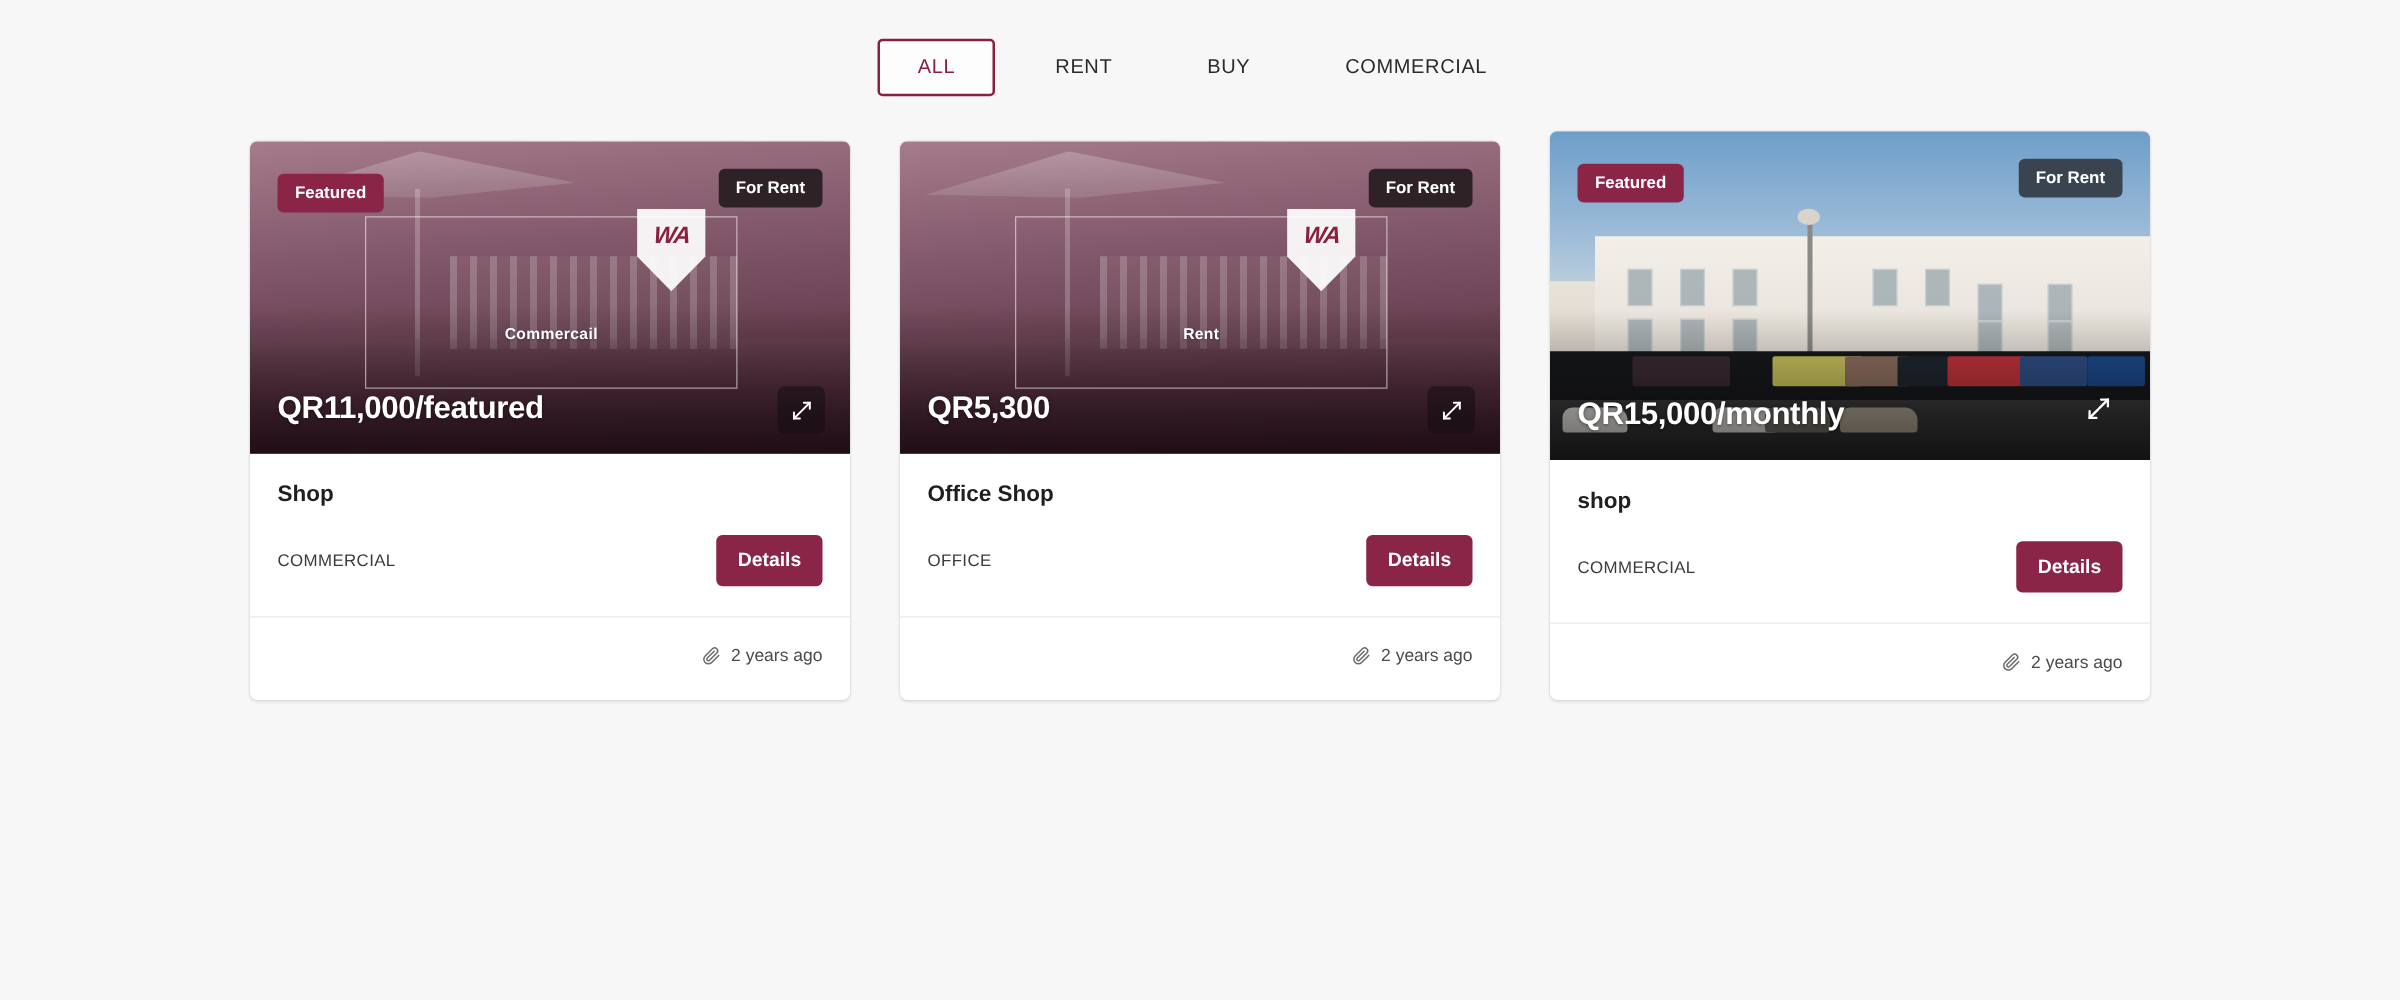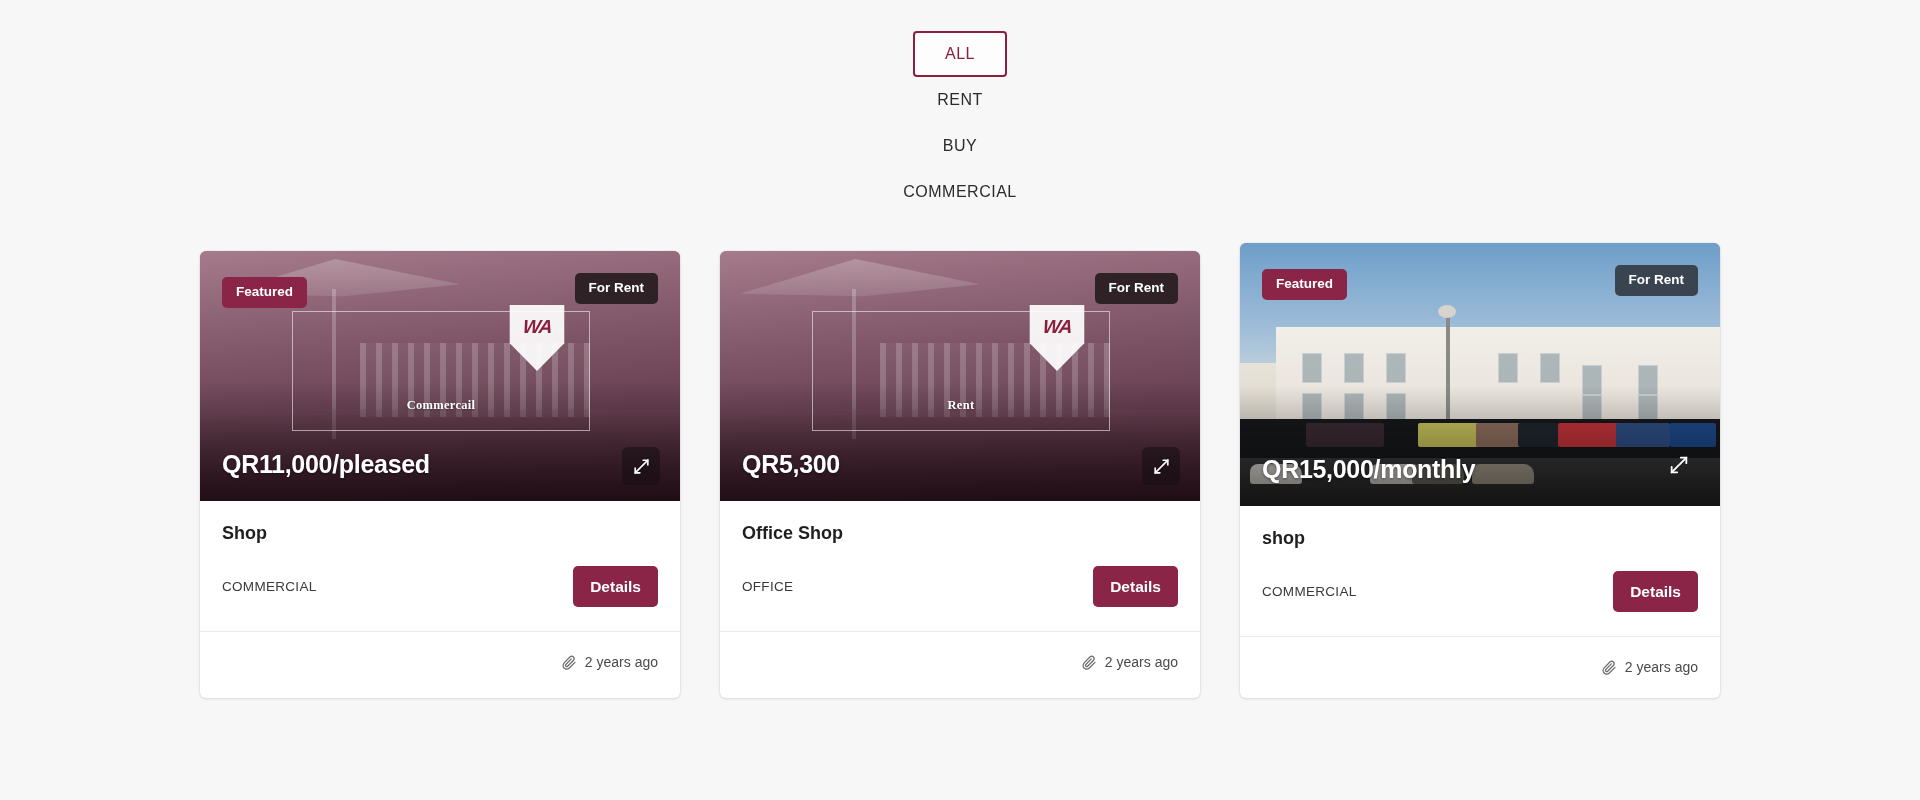--- a/index.html
+++ b/index.html
@@ -65,21 +65,20 @@
   .divider .slash.s2 { left: 86px; }
   .divider .slash.s3 { left: 96px; }
 
   
   .filters {
     margin-top: 31px;
     display: flex;
     justify-content: center;
     align-items: center;
     gap: 0px;
-    flex-direction: column;
   }
   .filter-tab {
     font-size: 16px;
     color: #2b2b2b;
     letter-spacing: 0.5px;
     padding: 13px 26px;
     background: transparent;
     border: 2px solid transparent;
     border-radius: 4px;
     cursor: pointer;
@@ -203,23 +202,22 @@
   
   .media-scrim {
     position: absolute; left: 0; right: 0; bottom: 0; height: 120px;
     background: linear-gradient(180deg, rgba(0,0,0,0) 0%, rgba(0,0,0,0.55) 100%);
   }
 
   
   .wm-frame {
     position: absolute;
     left: 92px; top: 60px;
-    width: 298px; height: 120px;
+    width: 298px; height: 138px;
     border: 1px solid rgba(255,255,255,0.55);
-    font-family: Liberation Serif, serif;
   }
   .wm-label {
     position: absolute;
     left: 0; right: 0; top: 86px;
     text-align: center;
     color: #ffffff;
     font-size: 12.5px;
     font-weight: bold;
     letter-spacing: 0.3px;
     text-shadow: 0 1px 2px rgba(0,0,0,0.35);
@@ -367,21 +365,21 @@
         <div class="wm-frame">
           <div class="wm-label">Commercail</div>
         </div>
         <div class="wm-logo">
           <span class="mark">WA</span>
         </div>
 
         <div class="badge badge-featured">Featured</div>
         <div class="badge badge-status">For Rent</div>
 
-        <div class="price">QR11,000/pleased</div>
+        <div class="price">QR11,000/featured</div>
 
         <div class="expand-btn">
           <svg width="19" height="19" viewBox="0 0 24 24" fill="none" stroke="#ffffff" stroke-width="2" stroke-linecap="round">
             <path d="M14 4h6v6"></path>
               <path d="M20 4l-7.5 7.5"></path>
             <path d="M10 20H4v-6"></path>
               <path d="M4 20l7.5-7.5"></path>
           </svg>
         </div>
       </div>

